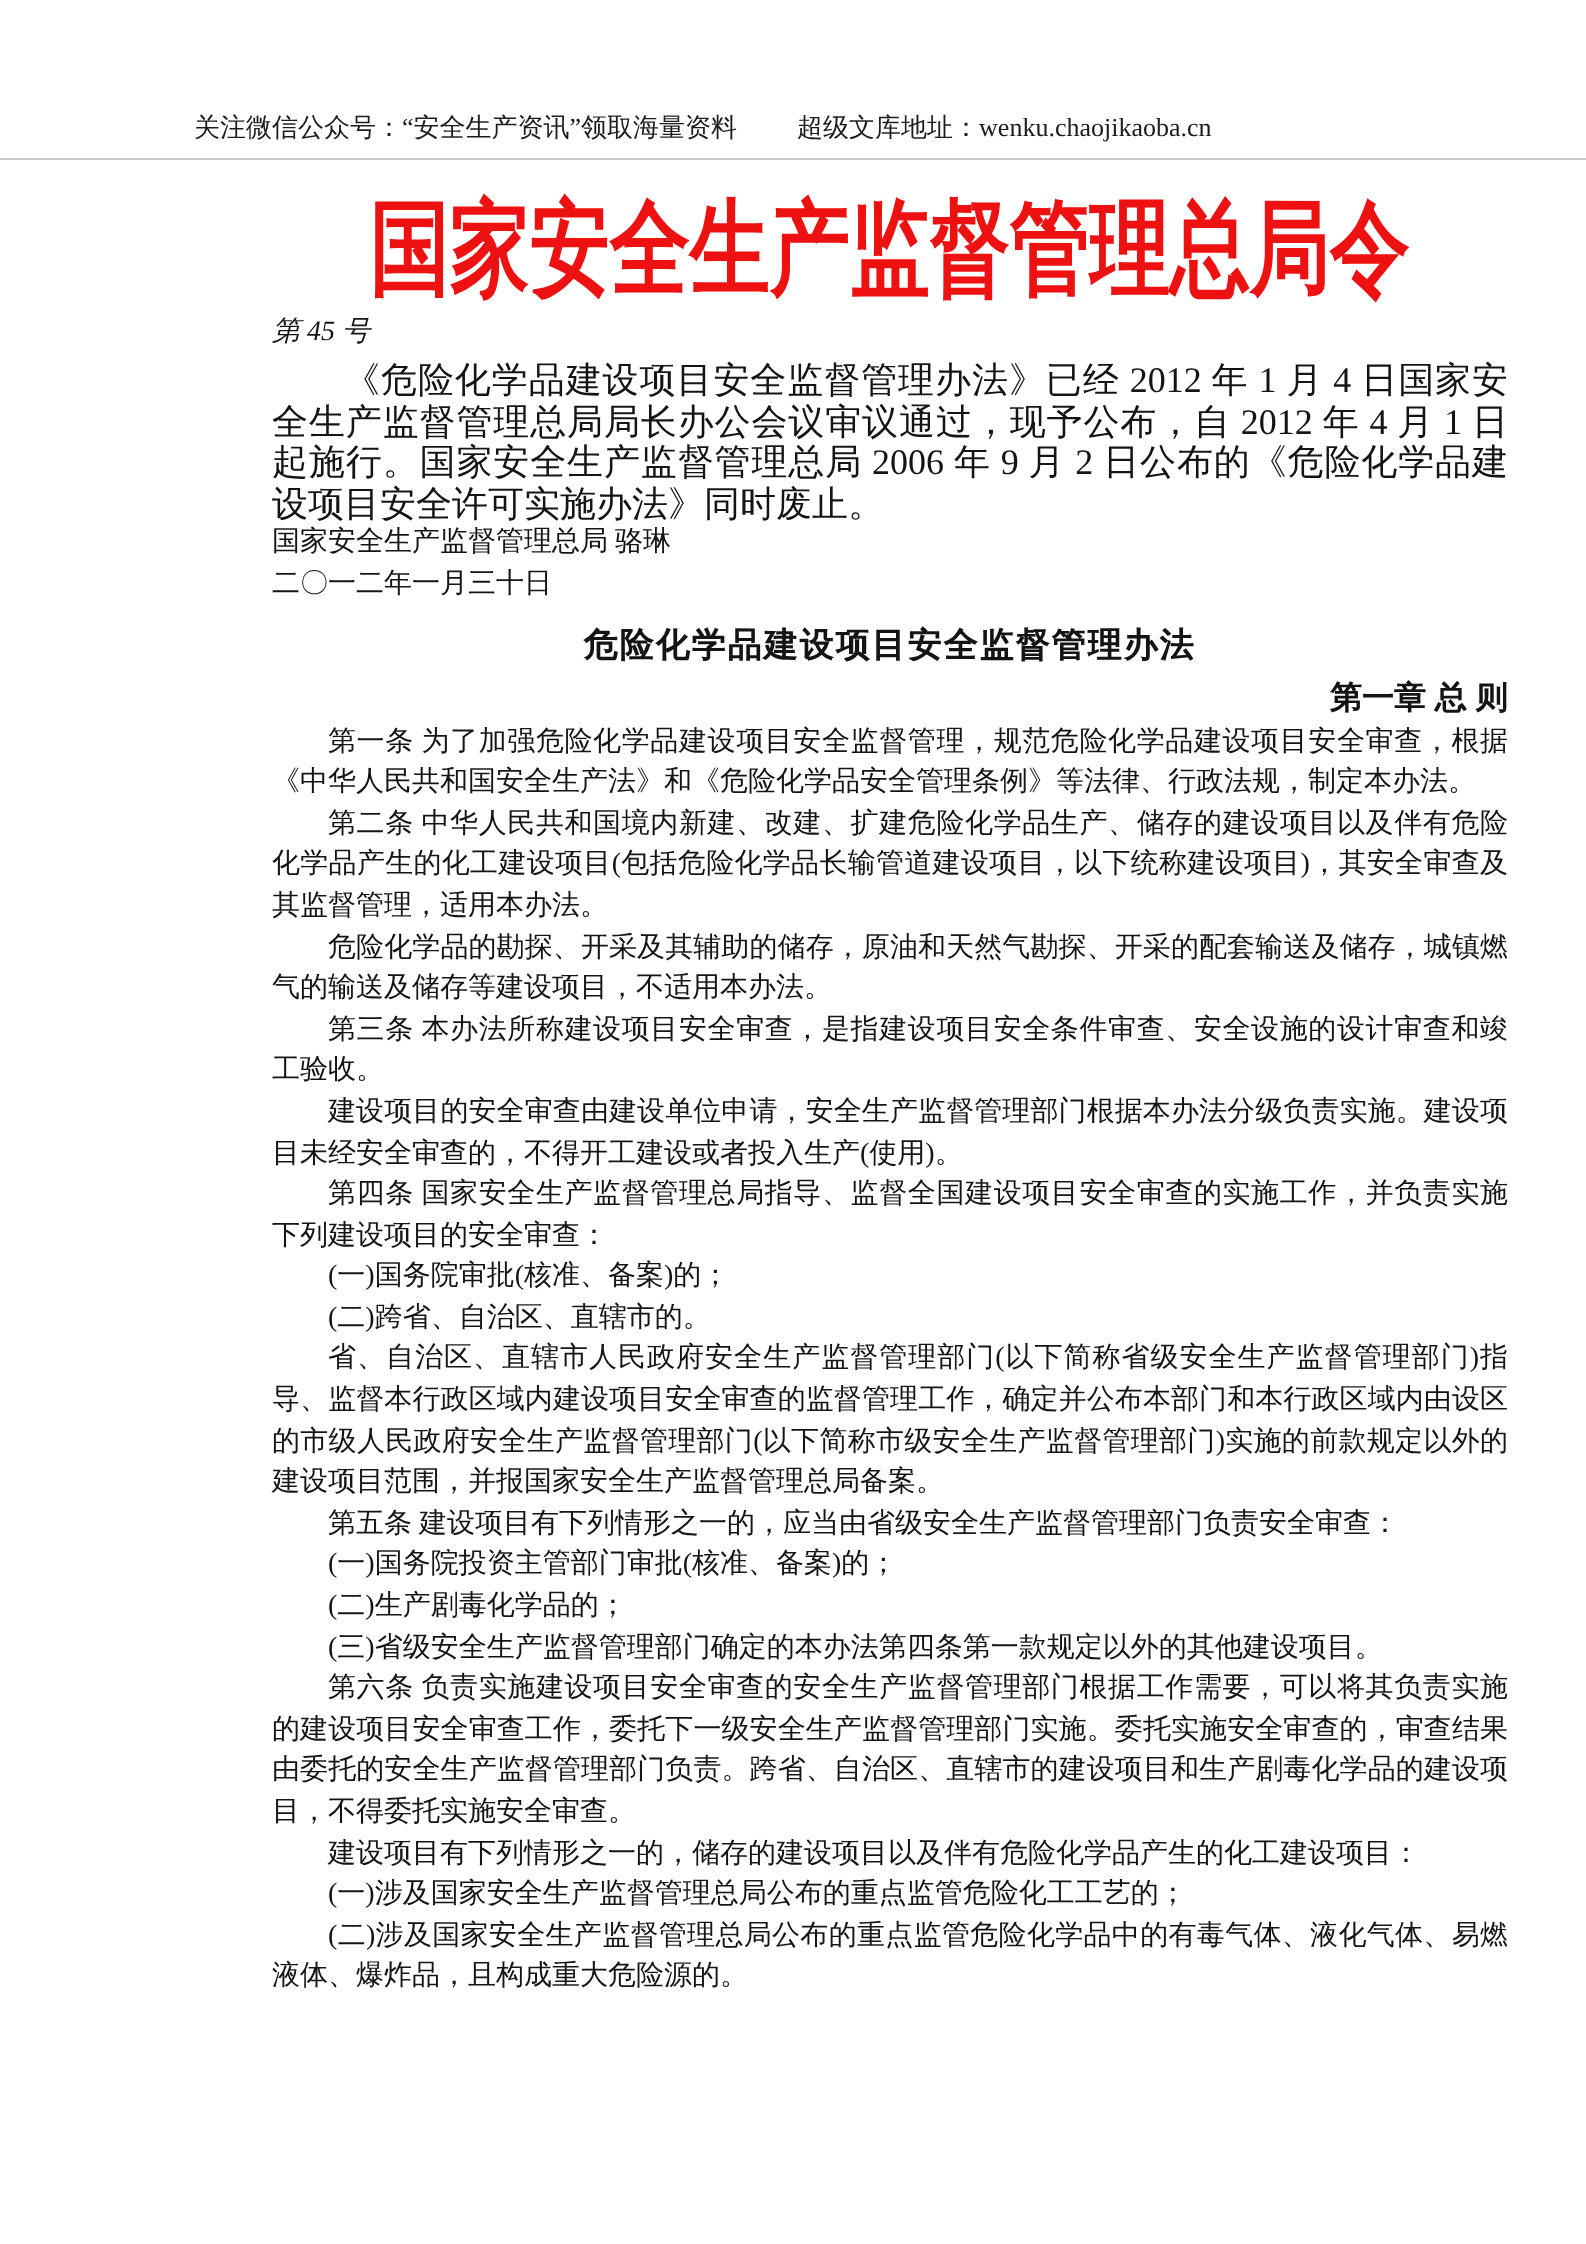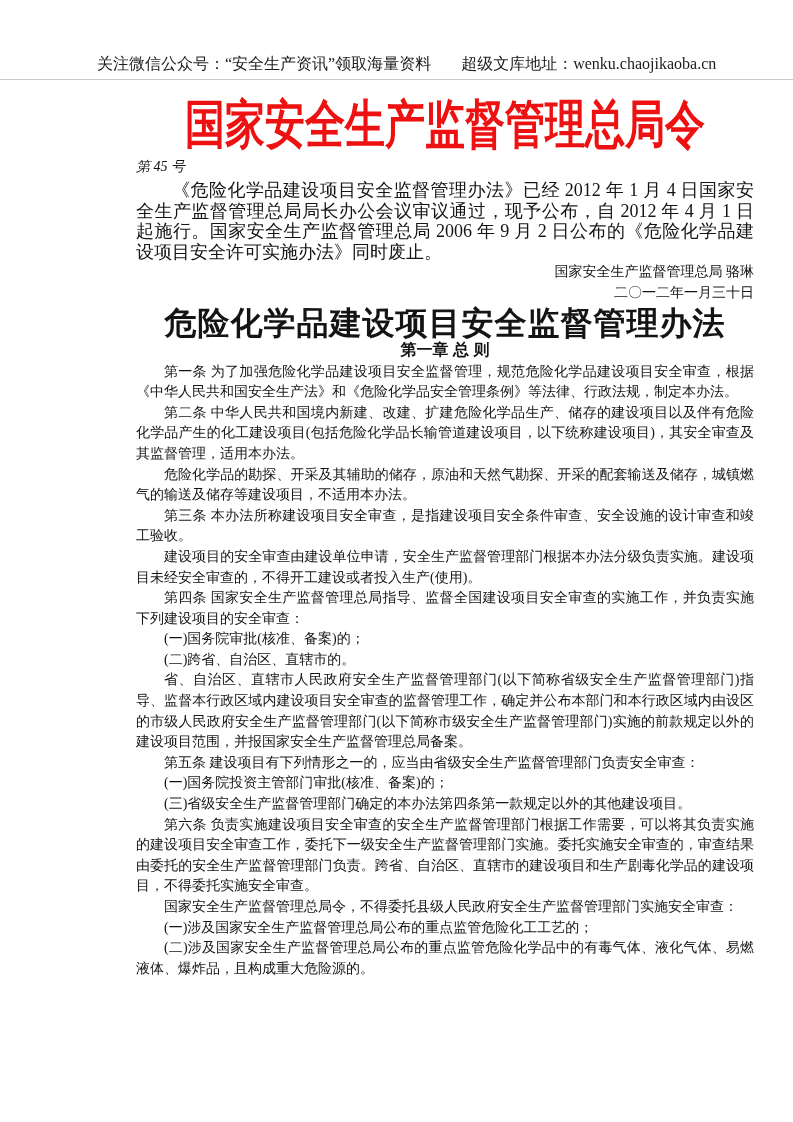--- a/index.html
+++ b/index.html
@@ -2,47 +2,47 @@
 <html><head>
 <meta charset="utf-8">
 <style>
   html,body{margin:0;padding:0;}
   body{
     width:793px;height:1122px;background:#ffffff;position:relative;
     font-family:"Liberation Serif","DejaVu Serif",serif;color:#141414;
     overflow:hidden;
   }
   .watermark-header{
-    position:absolute;top:56px;left:97px;font-size:16px;line-height:16px;
+    position:absolute;top:56px;left:97px;font-size:13px;line-height:16px;
     white-space:nowrap;color:#1c1c1c;text-align:right;
   }
   .watermark-header .gap{display:inline-block;width:30px;}
   .header-rule{
     position:absolute;top:79px;left:0;width:793px;height:0;
     border-top:1px solid #c9c9c9;
   }
   .content{position:absolute;top:84px;left:88px;width:618px;margin-left:48px;}
   .decree-title{
     margin-top:12px;height:58px;line-height:58px;text-align:center;
     font-size:40px;font-weight:bold;white-space:nowrap;
     transform:scaleY(1.3);transform-origin:50% 50%;
   }
   .decree-number{text-align:left;font-size:14px;line-height:22px;margin-top:2px;font-style:italic;}
   .announcement{
     margin:0;padding-top:2px;font-size:18px;line-height:20.6px;
     text-indent:2em;text-align:justify;
   }
-  .sig-line{text-align:right;font-size:14px;line-height:20.6px;}
+  .sig-line{text-align:left;font-size:14px;line-height:20.6px;}
   .reg-title{
-    margin-top:4px;text-align:center;font-size:32px;font-weight:700;
+    margin-top:4px;text-align:center;font-size:17px;font-weight:700;
     font-family:"Liberation Sans","DejaVu Sans",sans-serif;
     line-height:30px;letter-spacing:1px;white-space:nowrap;
   }
   .chapter-heading{
-    text-align:center;font-size:16px;font-weight:700;
+    text-align:right;font-size:16px;font-weight:700;
     font-family:"Liberation Sans","DejaVu Sans",sans-serif;line-height:24px;
   }
   .body-text p{
     margin:0;font-size:14px;line-height:20.6px;text-indent:2em;
     text-align:justify;
   }
 </style>
 </head>
 <body>
 
@@ -73,20 +73,21 @@
     <p>第二条 中华人民共和国境内新建、改建、扩建危险化学品生产、储存的建设项目以及伴有危险化学品产生的化工建设项目(包括危险化学品长输管道建设项目，以下统称建设项目)，其安全审查及其监督管理，适用本办法。</p>
     <p>危险化学品的勘探、开采及其辅助的储存，原油和天然气勘探、开采的配套输送及储存，城镇燃气的输送及储存等建设项目，不适用本办法。</p>
     <p>第三条 本办法所称建设项目安全审查，是指建设项目安全条件审查、安全设施的设计审查和竣工验收。</p>
     <p>建设项目的安全审查由建设单位申请，安全生产监督管理部门根据本办法分级负责实施。建设项目未经安全审查的，不得开工建设或者投入生产(使用)。</p>
     <p>第四条 国家安全生产监督管理总局指导、监督全国建设项目安全审查的实施工作，并负责实施下列建设项目的安全审查：</p>
     <p>(一)国务院审批(核准、备案)的；</p>
     <p>(二)跨省、自治区、直辖市的。</p>
     <p>省、自治区、直辖市人民政府安全生产监督管理部门(以下简称省级安全生产监督管理部门)指导、监督本行政区域内建设项目安全审查的监督管理工作，确定并公布本部门和本行政区域内由设区的市级人民政府安全生产监督管理部门(以下简称市级安全生产监督管理部门)实施的前款规定以外的建设项目范围，并报国家安全生产监督管理总局备案。</p>
     <p>第五条 建设项目有下列情形之一的，应当由省级安全生产监督管理部门负责安全审查：</p>
     <p>(一)国务院投资主管部门审批(核准、备案)的；</p>
+    <p>(二)生产剧毒化学品的；</p>
     <p>(三)省级安全生产监督管理部门确定的本办法第四条第一款规定以外的其他建设项目。</p>
     <p>第六条 负责实施建设项目安全审查的安全生产监督管理部门根据工作需要，可以将其负责实施的建设项目安全审查工作，委托下一级安全生产监督管理部门实施。委托实施安全审查的，审查结果由委托的安全生产监督管理部门负责。跨省、自治区、直辖市的建设项目和生产剧毒化学品的建设项目，不得委托实施安全审查。</p>
-    <p>国家安全生产监督管理总局令，不得委托县级人民政府安全生产监督管理部门实施安全审查：</p>
+    <p>建设项目有下列情形之一的，储存的建设项目以及伴有危险化学品产生的化工建设项目：</p>
     <p>(一)涉及国家安全生产监督管理总局公布的重点监管危险化工工艺的；</p>
     <p>(二)涉及国家安全生产监督管理总局公布的重点监管危险化学品中的有毒气体、液化气体、易燃液体、爆炸品，且构成重大危险源的。</p>
   </div>
 
 </div>
 
 </body></html>

